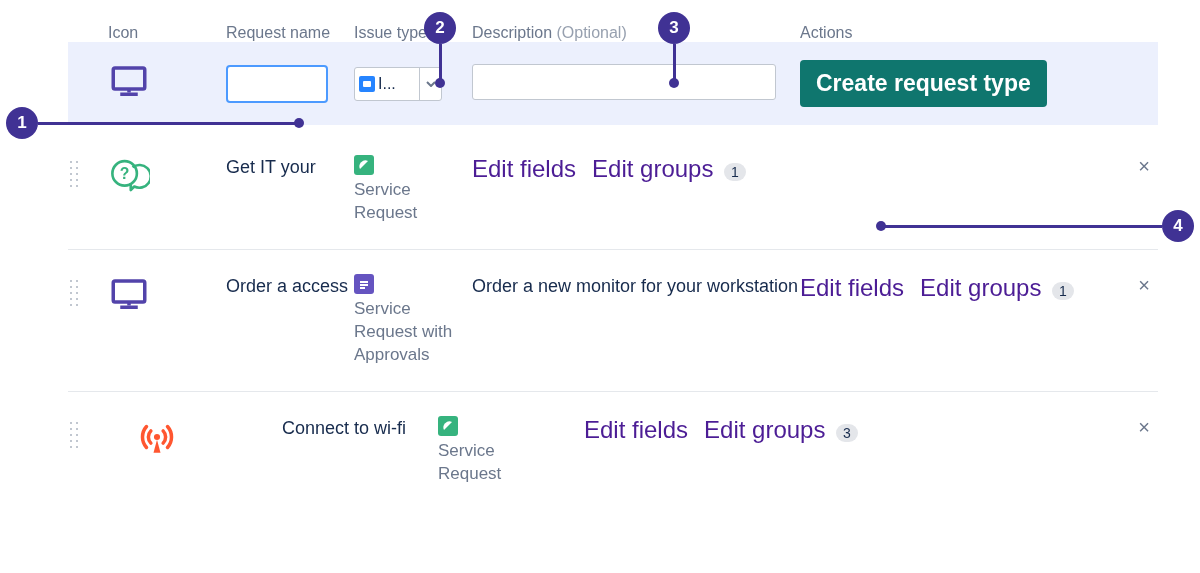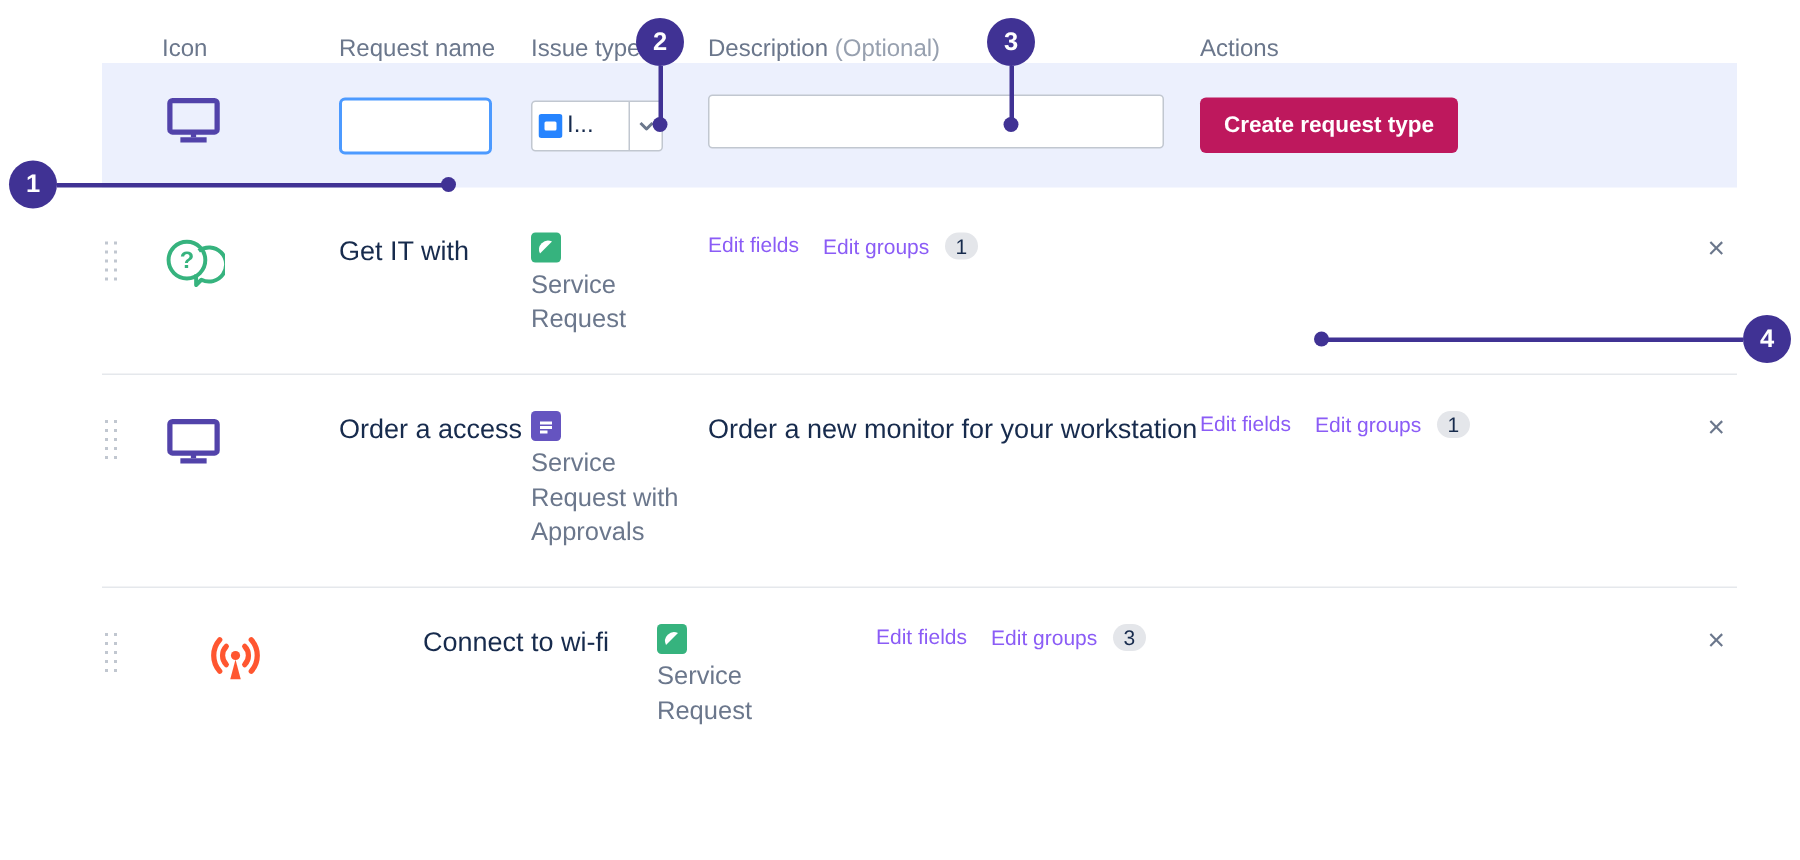--- a/index.html
+++ b/index.html
@@ -64,43 +64,43 @@
   }
   .type-select .ts-caret {
     width:22px; border-left:1px solid #c1c7d0;
     display:flex; align-items:center; justify-content:center; color:#6b778c;
   }
   .desc-input {
     width: 304px; height: 36px; border:1px solid #c1c7d0; border-radius:3px;
     background:#fff; resize:none; padding:4px 6px; font-family:inherit; font-size:15px;
   }
   .btn-primary {
-    background:#be185d; color:#fff; border:none; border-radius:4px;
-    font-size:15px; font-weight:600; padding:10px 16px; cursor:pointer;
+    background:#0f766e; color:#fff; border:none; border-radius:4px;
+    font-size:23px; font-weight:600; padding:10px 16px; cursor:pointer;
   }
   .row {
     display:flex; align-items:flex-start; padding:24px 0;
     border-bottom:1px solid #e5e8ec;
   }
   .row:last-child { border-bottom:none;gap:28px; }
   .drag-handle {
     width:12px; height:30px; margin-top:4px;
     background-image: radial-gradient(#c1c7d0 1.3px, transparent 1.3px);
     background-size: 6px 6px;
   }
   .req-name { font-size:18px; color:#172B4D; line-height:1.35; }
   .issue-type { font-size:17px; color:#6b778c; line-height:1.35; }
   .issue-glyph {
     width:20px; height:20px; border-radius:3px; display:inline-flex;
     align-items:center; justify-content:center; margin-bottom:4px;
   }
   .glyph-green { background:#36b37e; }
   .glyph-purple { background:#6554c0; }
   .desc-text { font-size:18px; color:#172B4D; line-height:1.35; }
-  .link { color:#8b5cf6; font-size:14px; cursor:pointer; }
+  .link { color:#4c1d95; font-size:24px; cursor:pointer; }
   .badge {
     display:inline-block; min-width:20px; text-align:center;
     background:#e4e6ea; border-radius:10px; padding:1px 7px;
     font-size:14px; color:#172B4D; margin-left:6px;
   }
   .close-x { color:#6b778c; font-size:20px; cursor:pointer; margin-left:auto; padding:0 8px;}
   .row-icon { width:42px; height:42px; }
 
   
   .callout {
@@ -173,21 +173,21 @@
         <div class="drag-handle"></div>
       </div>
     <div class="col-icon">
       <svg class="row-icon" viewBox="0 0 48 48">
         <circle cx="19" cy="21" r="14" fill="none" stroke="#36b37e" stroke-width="3"></circle>
         <text x="19" y="27" text-anchor="middle" font-size="18" font-weight="700" fill="#36b37e">?</text>
         <path d="M28 14 a13 13 0 1 1 2 22 l-4 4 v-8" fill="none" stroke="#36b37e" stroke-width="3" stroke-linejoin="round"></path>
       </svg>
     </div>
     <div class="col-name">
-        <div class="req-name">Get IT with</div>
+        <div class="req-name">Get IT your</div>
       </div>
     <div class="col-type">
       <div class="issue-glyph glyph-green">
         <svg width="12" height="12">
             <path d="M2 10 A6 6 0 0 1 10 2 L10 2" fill="#fff"></path>
           </svg>
       </div>
       <div class="issue-type">Service Request</div>
     </div>
     <div class="col-actions">

